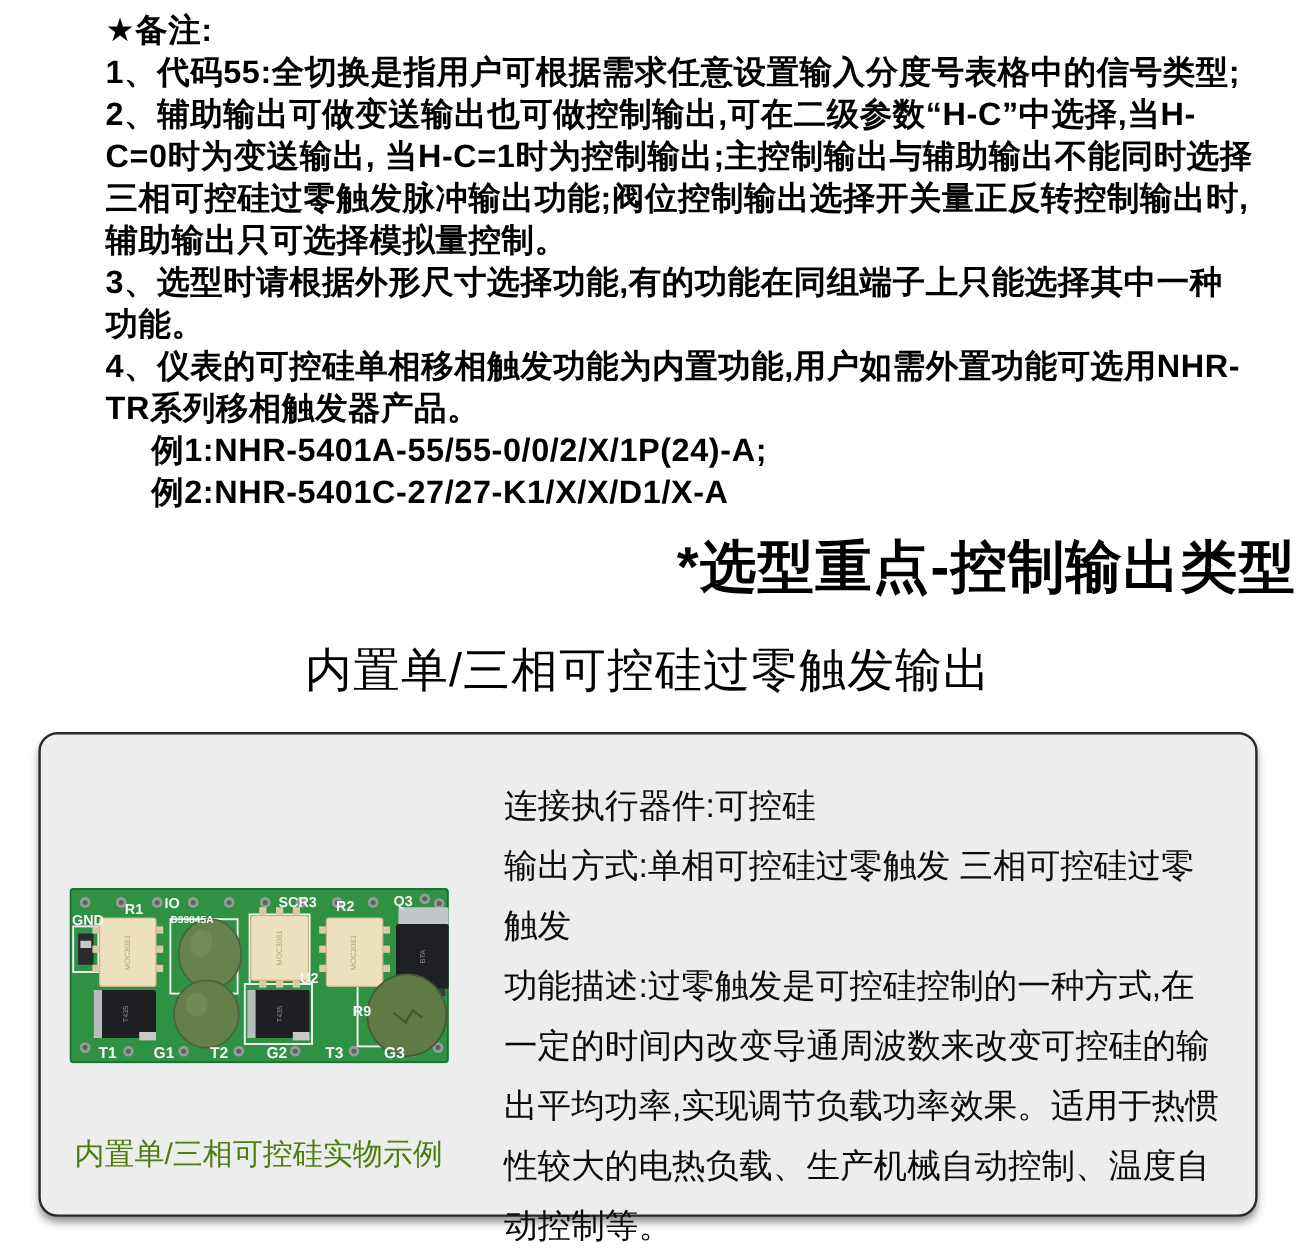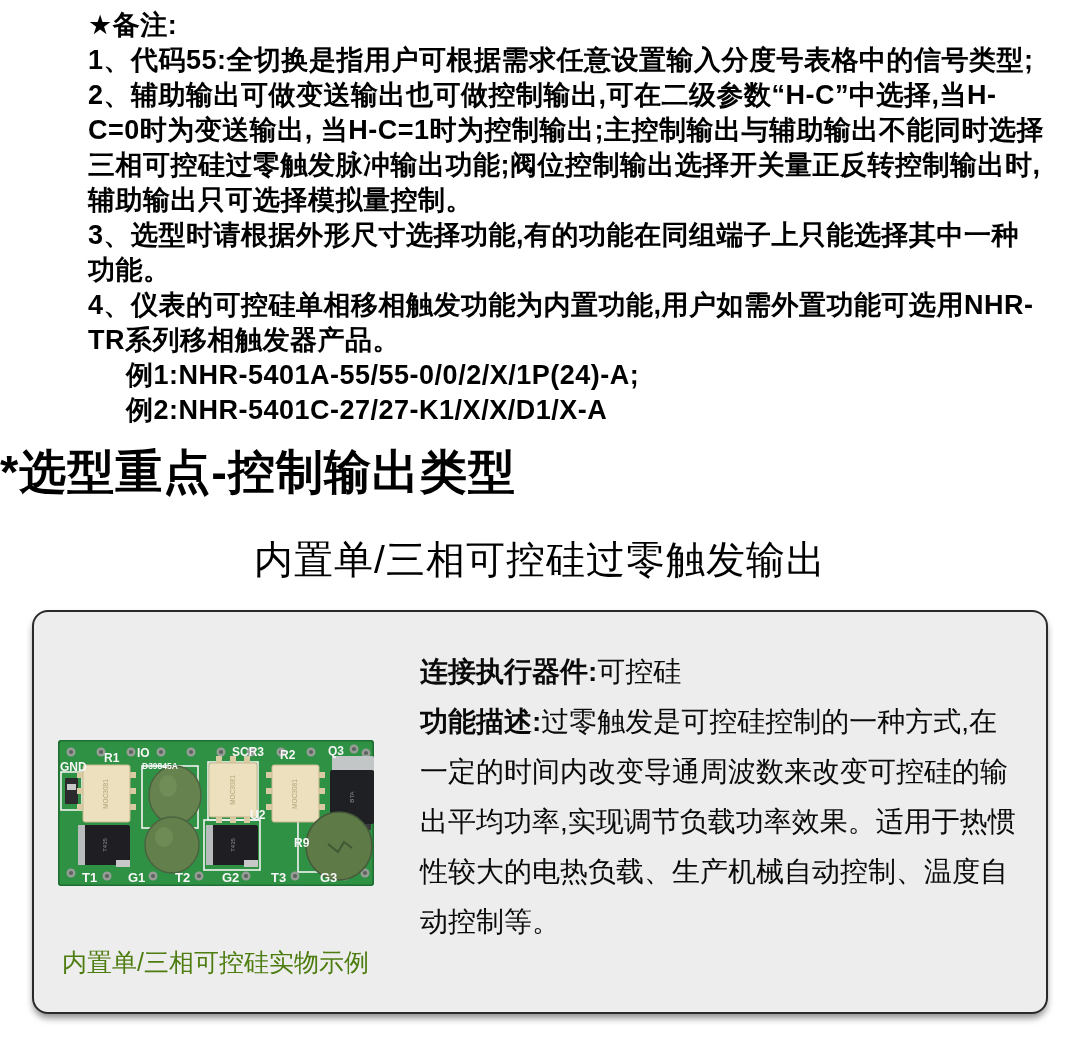--- a/index.html
+++ b/index.html
@@ -11,21 +11,21 @@
   
   .notes{
     padding:8px 35px 0 88px;
     font-size:27px;line-height:35px;font-weight:700;
     letter-spacing:.5px;
   }
   .note-line{display:block;}
   .note-example{display:block;padding-left:38px;font-weight:700;}
   
   .title{
-    margin:16px 0 14px 0;text-align:left;
+    margin:16px 0 14px 0;text-align:right;
     font-size:47px;line-height:56px;font-weight:900;letter-spacing:1px;
   }
   .subtitle{
     margin:38px 0 0 0;text-align:center;
     font-size:39px;line-height:44px;font-weight:500;letter-spacing:1px;
   }
   
   .card{
     box-sizing:border-box;
     width:1016px;height:404px;
@@ -39,21 +39,21 @@
   .pcb-wrap{margin:128px 0 0 24px;width:316px;height:146px;}
   .caption{
     margin:60px 0 0 28px;
     font-size:25px;line-height:32px;font-weight:400;color:#4d7c0f;
   }
   .card-right{
     flex:1;margin:35px 26px 0 14px;
     font-size:28px;line-height:50px;color:#0a0a0a;
   }
   .spec{margin:0;}
-  .spec b{font-weight:700;}
+  .spec b{font-weight:400;}
   .spec span{font-weight:400;}
   .pcb text{font-family:"Liberation Sans","DejaVu Sans",sans-serif;}
 </style>
 </head>
 <body>
 
 <div class="page">
 
   <section class="notes">
     <span class="note-line">★备注:</span>
@@ -222,17 +222,18 @@
             <text x="213" y="142" font-size="13">T3</text>
             <text x="262" y="142" font-size="13">G3</text>
           </g>
         </svg>
       </div>
       <div class="caption">内置单/三相可控硅实物示例</div>
     </div>
 
     <div class="card-right">
       <p class="spec"><b>连接执行器件:</b><span>可控硅</span></p>
+      <p class="spec"><b>输出方式:</b><span>单相可控硅过零触发 三相可控硅过零触发</span></p>
       <p class="spec"><b>功能描述:</b><span>过零触发是可控硅控制的一种方式,在一定的时间内改变导通周波数来改变可控硅的输出平均功率,实现调节负载功率效果。适用于热惯性较大的电热负载、生产机械自动控制、温度自动控制等。</span></p>
     </div>
 
   </div>
 </div>
 
 </body></html>

